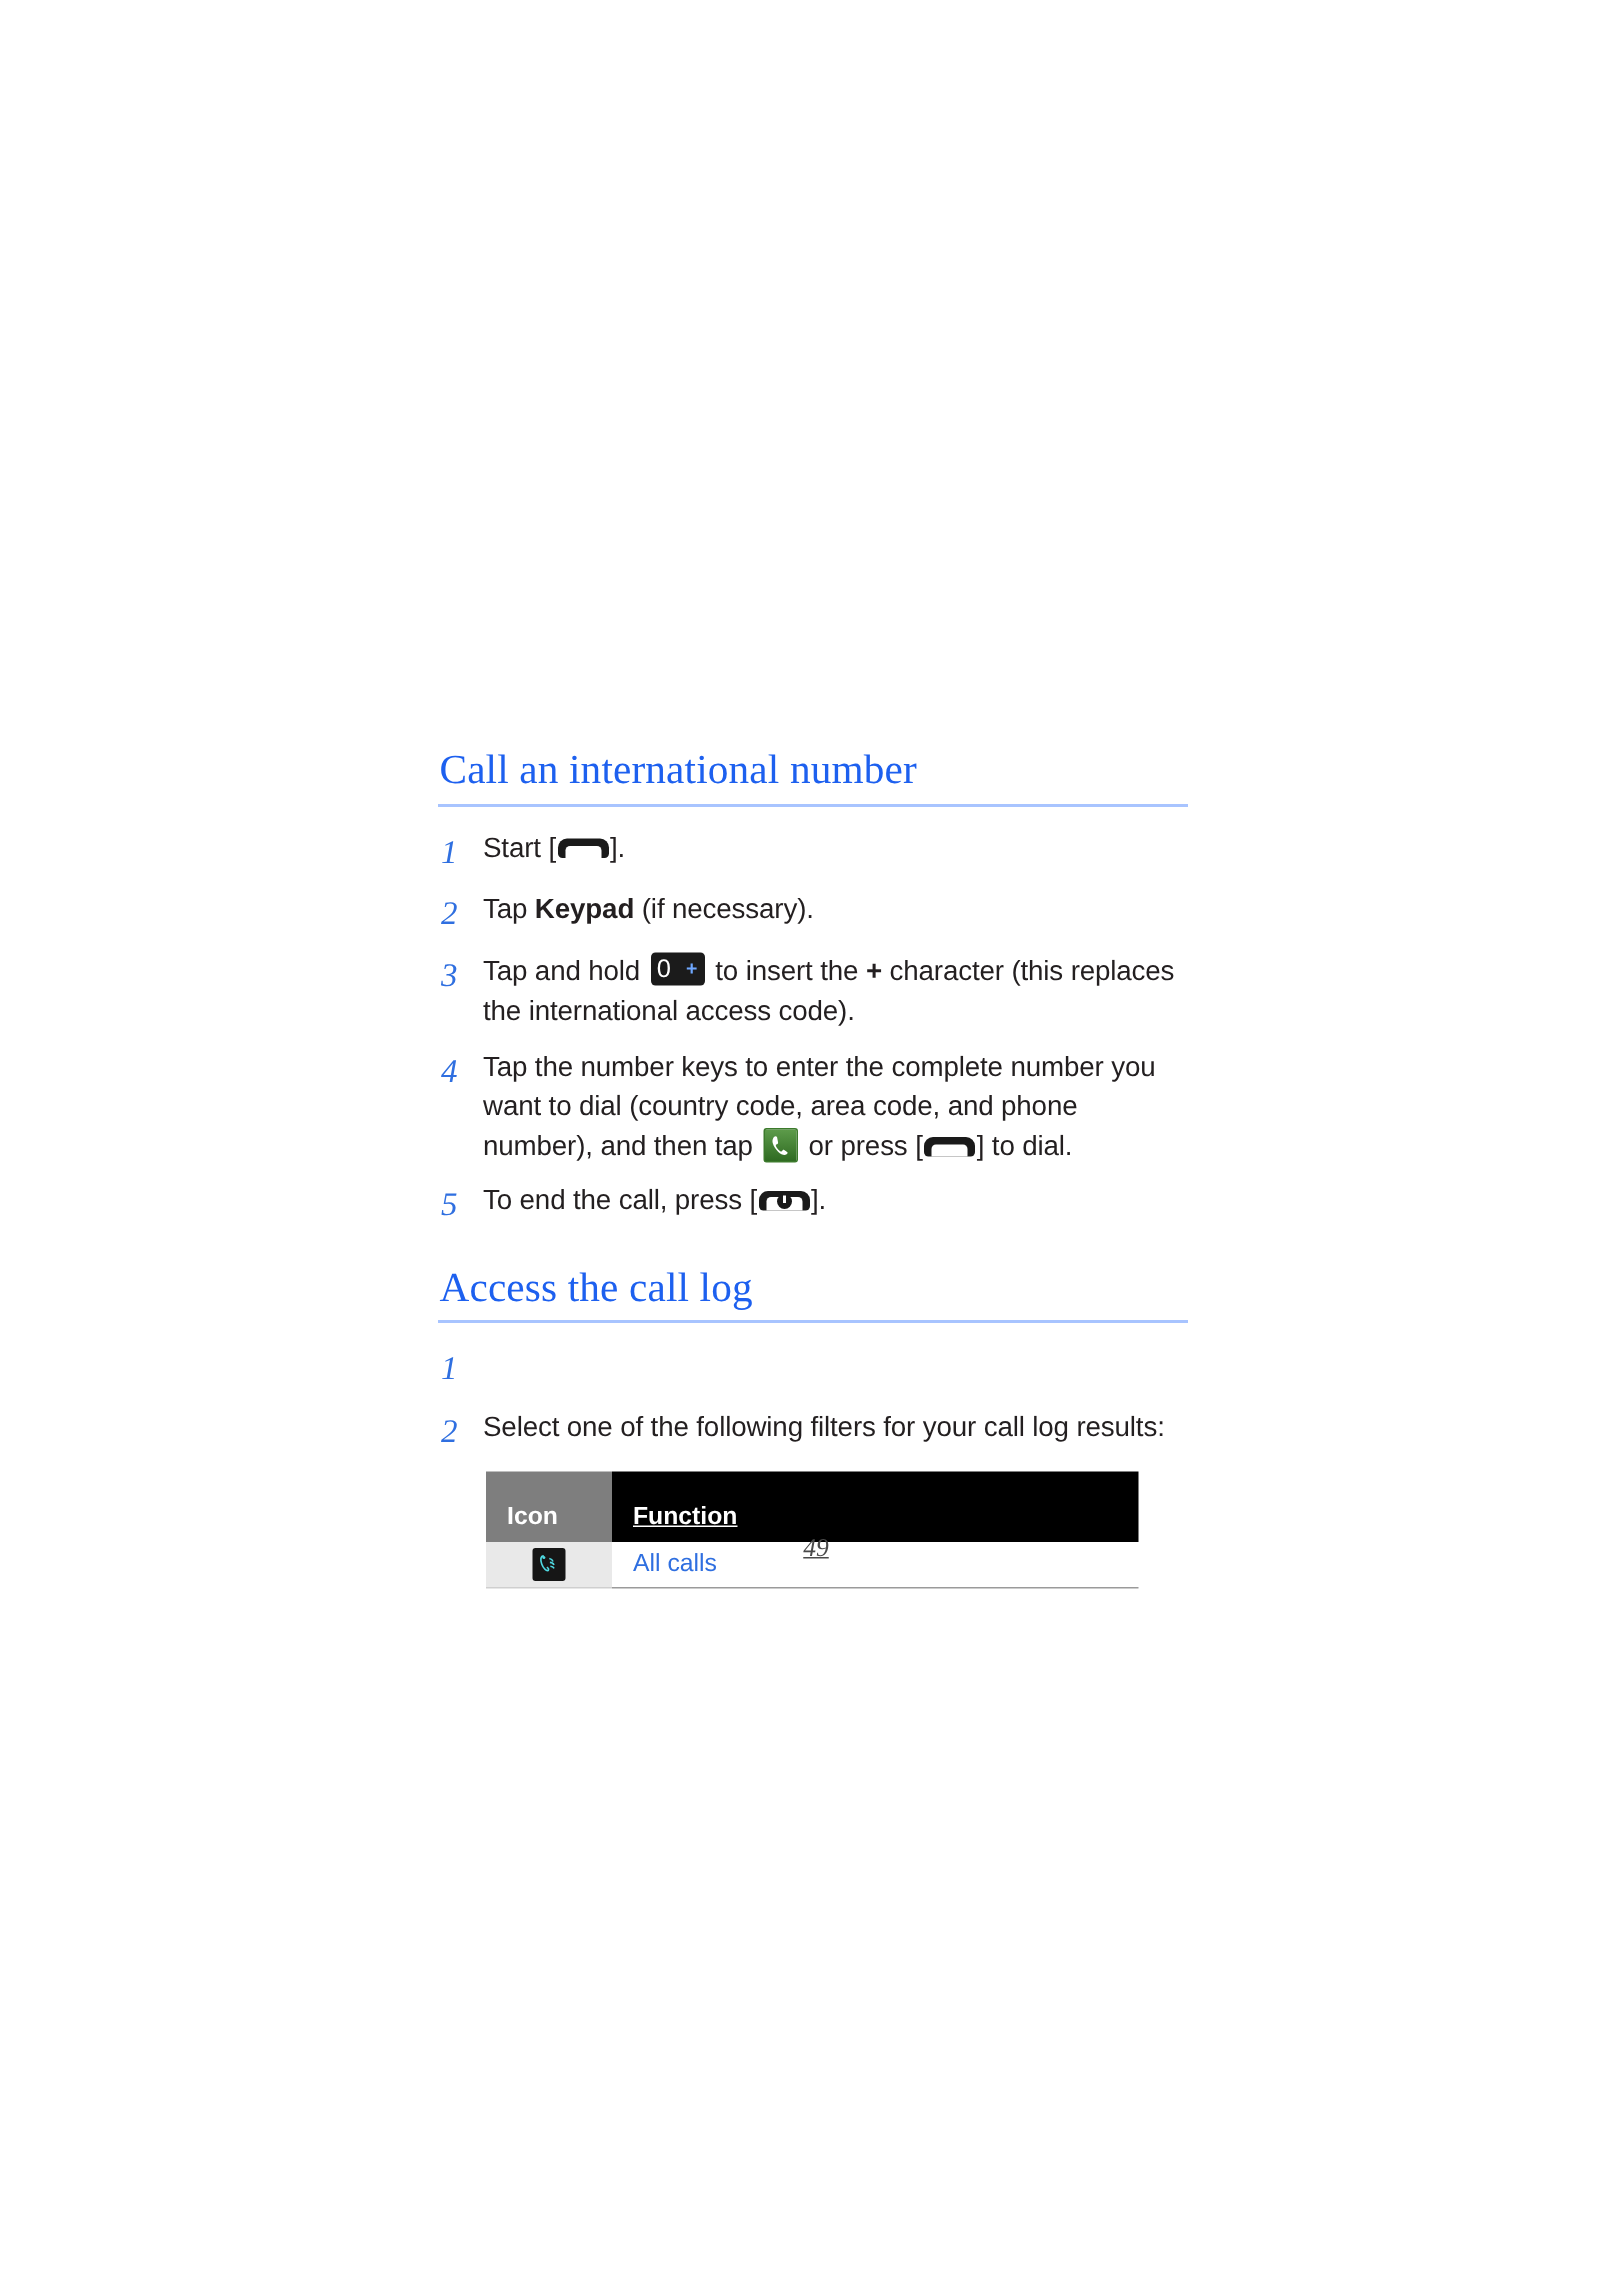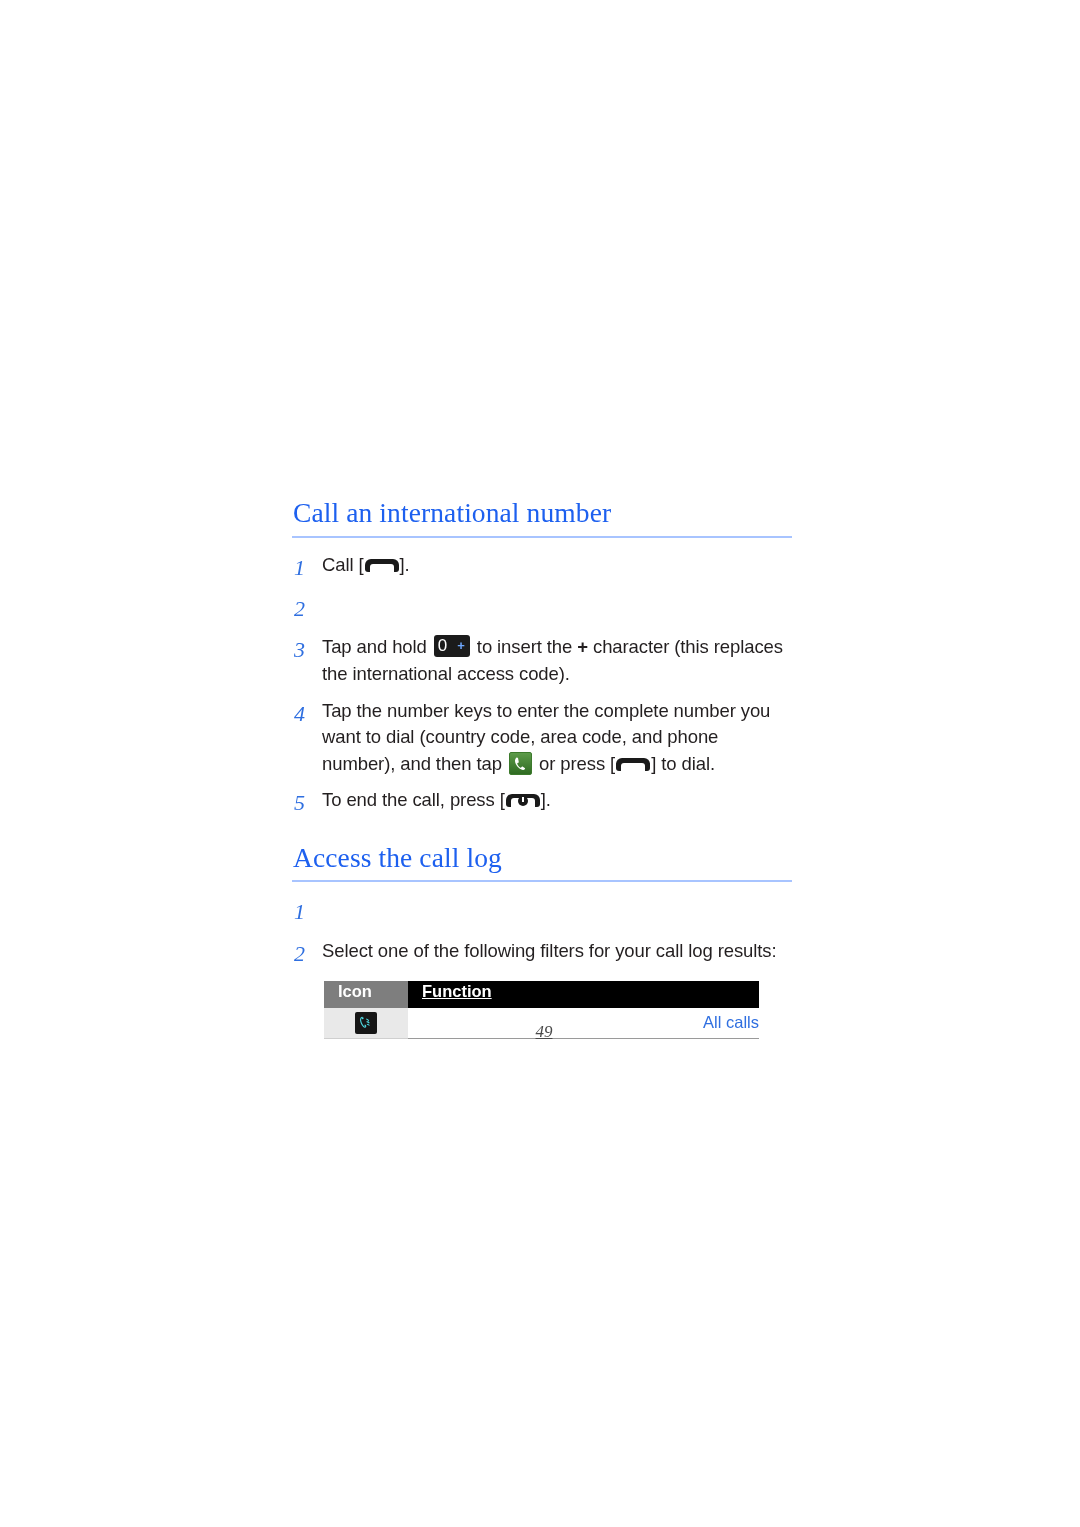--- a/index.html
+++ b/index.html
@@ -200,21 +200,21 @@
     margin-left: 32px;
     width: 435px;
     border-collapse: collapse;
     table-layout: fixed;
   }
   .filters-table th {
     font-size: 16.5px;
     font-weight: 700;
     color: #ffffff;
     text-align: left;
-    padding: 0 0 6px 14px;
+    padding: 20px 0 6px 14px;
     line-height: 1.25;
   }
   .filters-table th.col-icon {
     background: #7e7e7e;
     width: 70px;
   }
   .filters-table th.col-func {
     background: #000000;
     text-decoration: underline;
   }
@@ -230,21 +230,20 @@
     background: #e9e9e9;
     width: 70px;
     text-align: center;
     height: 30px;
     border-bottom: 1px solid #cfcfcf;
   }
   .filters-table td.cell-func {
     background: #ffffff;
     padding-left: 14px;
     height: 30px;
-    text-align: right;
   }
 
   .glyph-calls {
     display: inline-block;
     width: 22px;
     height: 22px;
     background: #161616;
     border-radius: 2px;
     position: relative;
     vertical-align: middle;
@@ -273,25 +272,26 @@
 
     <div class="heading-block">
       <h2 class="section-heading">Call an international number</h2>
       <div class="heading-rule"></div>
     </div>
 
     <ul class="steps">
 
       <li class="step">
         <div class="step-num">1</div>
-        <div class="step-text"><span>Call [</span><span class="key-send"></span><span>].</span></div>
+        <div class="step-text"><span>Start [</span><span class="key-send"></span><span>].</span></div>
       </li>
 
       <li class="step">
         <div class="step-num">2</div>
+        <div class="step-text"><span>Tap </span><b>Keypad</b><span> (if necessary).</span></div>
       </li>
 
       <li class="step">
         <div class="step-num">3</div>
         <div class="step-text"><span>Tap and hold </span><span class="key-zero"><span class="z">0</span><span class="pl">+</span></span><span> to insert the </span><b>+</b><span> character (this replaces the international access code).</span></div>
       </li>
 
       <li class="step">
         <div class="step-num">4</div>
         <div class="step-text"><span>Tap the number keys to enter the complete number you want to dial (country code, area code, and phone number), and then tap </span><span class="icon-dial"><svg width="15" height="15" viewBox="0 0 16 16">

